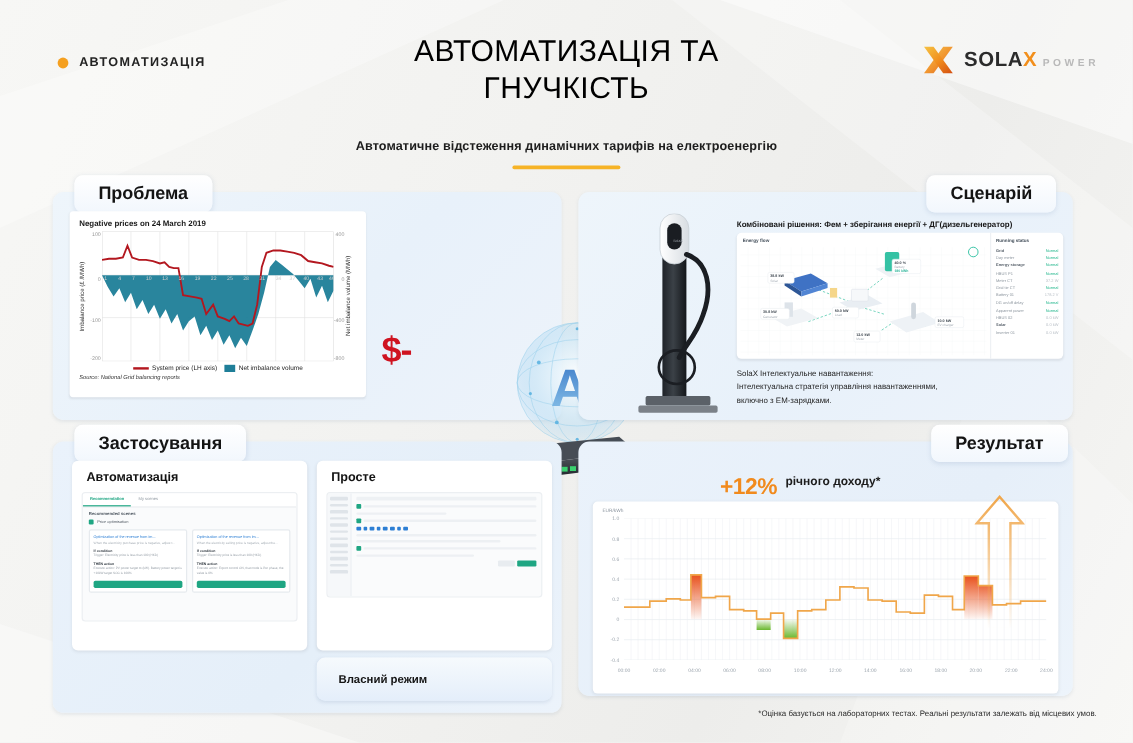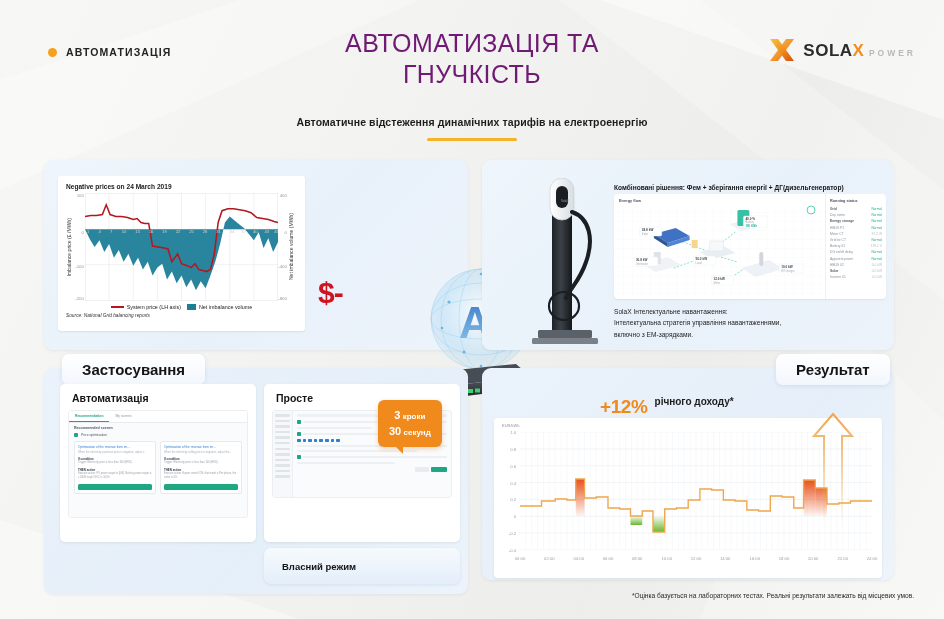--- a/index.html
+++ b/index.html
@@ -19,21 +19,21 @@
   .page { position: absolute; inset: 0; }
 
   
   .kicker { position: absolute; left: 48px; top: 46px; display: flex; align-items: center; gap: 9px; }
   .kicker .dot { width: 9px; height: 9px; border-radius: 50%; background: #f5a020; display:block; }
   .kicker .kl { font-size: 10.5px; letter-spacing: 1.1px; font-weight: 600; color: #232323; }
 
   .main-title {
     position: absolute; left: 0; right: 0; top: 28px;
     text-align: center; font-size: 25px; line-height: 1.22;
-    font-weight: 400; letter-spacing: .4px; color: #701a75;
+    font-weight: 400; letter-spacing: .4px; color: #000000;
   }
 
   .logo { position: absolute; right: 28px; top: 36px; display: flex; align-items: center; gap: 6px; }
   .logo .x { position: relative; width: 30px; height: 28px; }
   .logo .lt { line-height: 1; }
   .logo .solax { font-size: 17px; font-weight: 700; letter-spacing: .5px; color: #2b2b2b; }
   .logo .solax .xx { color: #f28f1c; }
   .logo .power { font-size: 8.5px; letter-spacing: 3px; color: #b9b9b9; margin-top: 1px; font-weight: bold; }
 
   
@@ -247,20 +247,21 @@
     <span class="lt">
       <span class="solax"><span>SOLA</span><span class="xx">X</span></span>
       <span class="power">POWER</span>
     </span>
   </div>
 
   <div class="subtitle">Автоматичне відстеження динамічних тарифів на електроенергію</div>
   <div class="sub-rule"></div>
 
   <div class="panel panel-problem"></div>
+  <div class="chip chip-problem">Проблема</div>
 
   <div class="pchart">
     <div class="pc-title">Negative prices on 24 March 2019</div>
     <div class="pc-body">
       <div class="pc-ylabel">Imbalance price (£ /MWh)</div>
       <div class="pc-ticks">
         <span style="top:0">100</span>
           <span style="top:34%">0</span>
           <span style="top:66%">-100</span>
           <span style="bottom:0">-200</span>
@@ -387,20 +388,21 @@
       </g>
       <g fill="#8f98a2" opacity="0.8">
         <rect x="70" y="27" width="3" height="4"></rect>
           <rect x="76" y="26" width="3" height="4"></rect>
         <rect x="82" y="25" width="3" height="4"></rect>
       </g>
     </svg>
   </div>
 
   <div class="panel panel-scenario"></div>
+  <div class="chip chip-scenario">Сценарій</div>
 
   <div class="charger">
     <svg viewBox="0 0 80 168" width="80" height="168">
       <defs>
         <linearGradient id="pole" x1="0" y1="0" x2="1" y2="0">
           <stop offset="0%" stop-color="#1e2228"></stop>
             <stop offset="45%" stop-color="#3b4147"></stop>
           <stop offset="100%" stop-color="#14171b"></stop>
         </linearGradient>
         <linearGradient id="head" x1="0" y1="0" x2="1" y2="0">
@@ -651,30 +653,20 @@
         <div class="ap-line" style="width:65%"></div>
         <div class="ap-row" style="justify-content:flex-end">
           <div style="width:14px;height:5px;background:#e8ecf0;border-radius:1px"></div>
           <div style="width:16px;height:5px;background:#1fa683;border-radius:1px"></div>
         </div>
       </div>
     </div>
   </div>
 
 
-  <div class="callout callout-steps">
-    <div>
-      <span class="big">3</span>
-      <span>кроки</span>
-    </div>
-    <div>
-      <span class="big">30</span>
-      <span>секунд</span>
-    </div>
-  </div>
 
   <div class="mode-tab mode-own">Власний режим</div>
 
   <div class="panel panel-result"></div>
   <div class="chip chip-result">Результат</div>
 
   <div class="res-head">
     <span class="pct">+12%</span>
     <span class="lbl">річного доходу*</span>
   </div>

